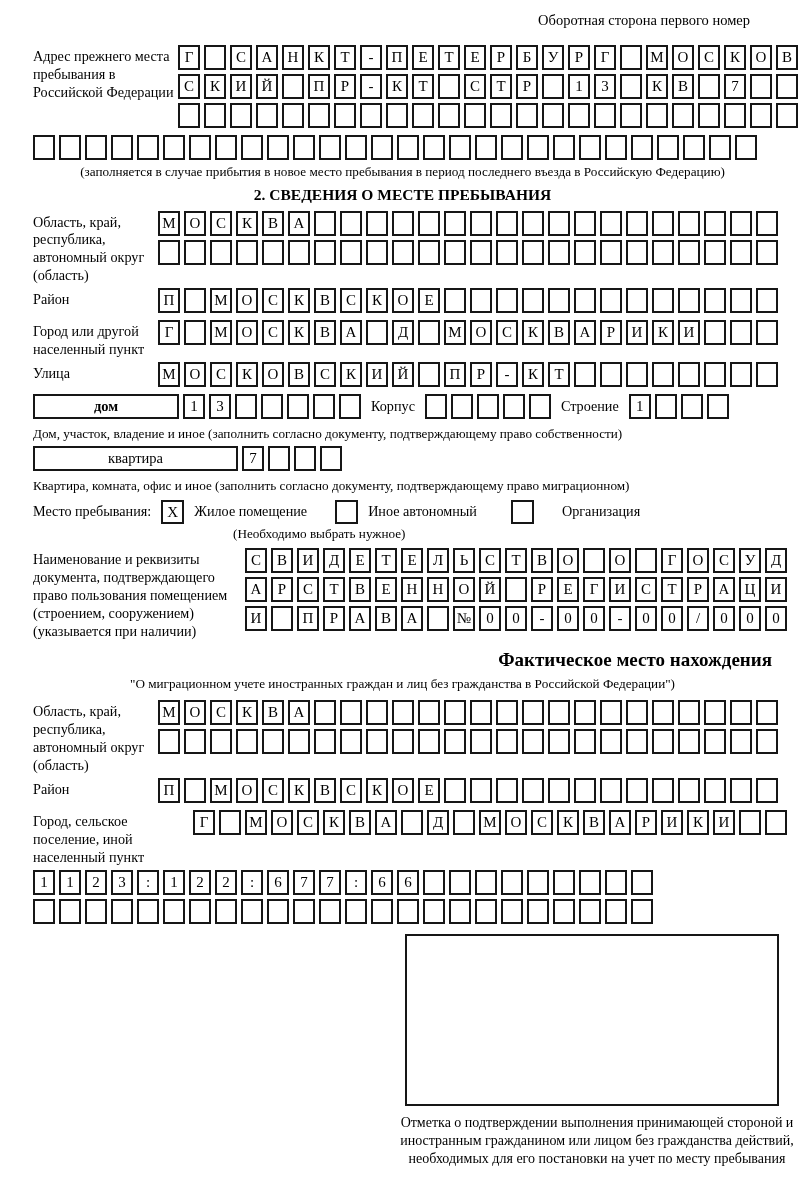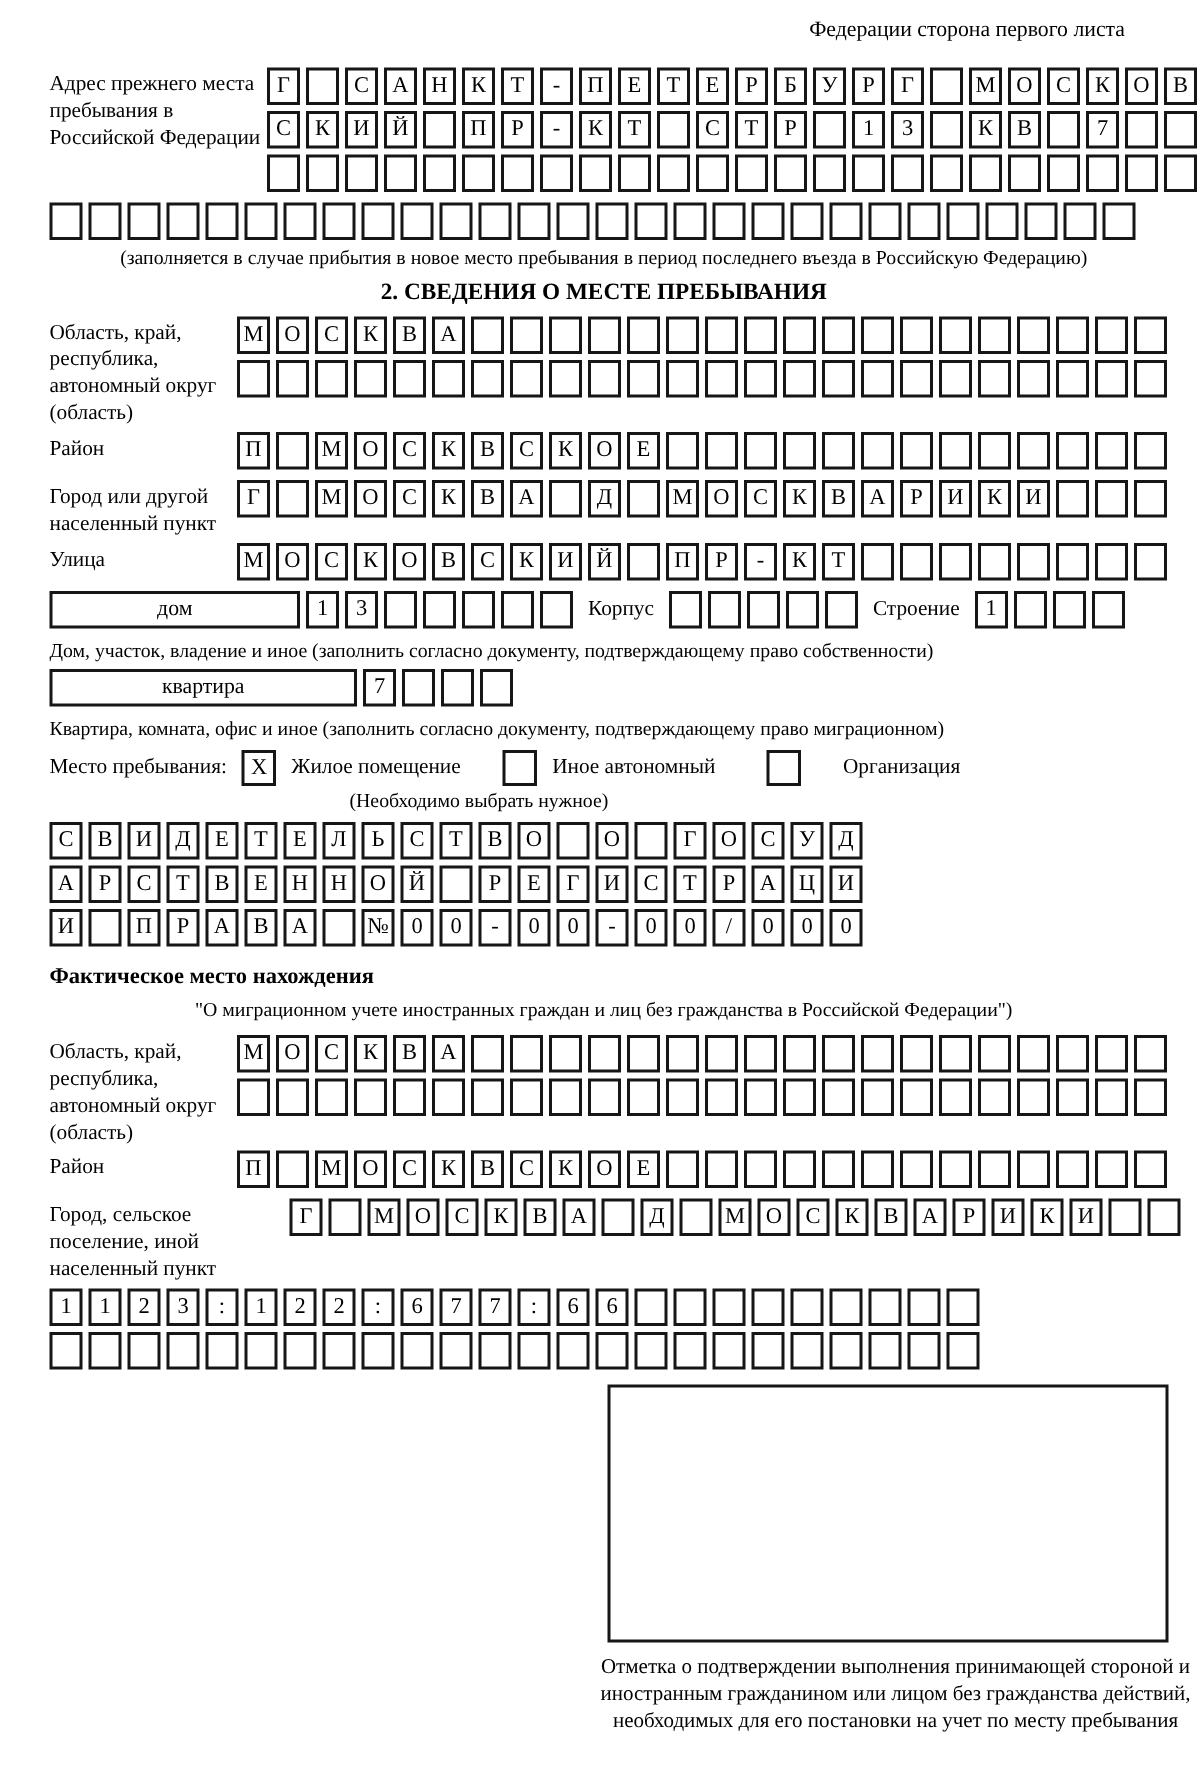--- a/index.html
+++ b/index.html
@@ -19,44 +19,44 @@
 
   .rows { flex: 1; }
   .cellrow { display: flex; gap: 4px; margin-bottom: 4px; }
   .cell { flex: none; width: 22px; height: 25px; border: 2px solid #161616;
           font-size: 15px; line-height: 21px; text-align: center; background: #fff; }
 
   .note { font-size: 13.2px; line-height: 1.25; margin-bottom: 4px; }
   .center { text-align: center; }
 
   .title { text-align: center; font-weight: bold; font-size: 15.5px; margin: 5px 0 7px 0; }
-  .subtitle { text-align: left; font-weight: bold; font-size: 15px; margin: 8px 0 5px 0; }
+  .subtitle { text-align: right; font-weight: bold; font-size: 19px; margin: 8px 0 5px 0; }
 
   .domrow { display: flex; align-items: flex-start; gap: 4px; margin-bottom: 3px; }
   .widebox { flex: none; height: 25px; border: 2px solid #161616; text-align: center;
              font-size: 14.5px; line-height: 21px; }
-  .wb-dom { width: 167px; }
+  .wb-dom { width: 146px; font-weight: bold; }
   .wb-kv  { width: 205px; }
   .inl-label { flex: none; font-size: 14.2px; line-height: 25px; padding: 0 6px; }
 
   .stayrow { display: flex; align-items: center; margin: 5px 0 2px 0; font-size: 14.2px; }
   .checkbox { flex: none; width: 23px; height: 24px; border: 2px solid #161616;
               text-align: center; font-size: 15px; line-height: 20px; margin: 0 10px; }
   .stay-note { margin-left: 200px; margin-bottom: 6px; }
 
   .confirm-wrap { margin-left: 358px; margin-top: 6px; width: 412px; }
   .confirm-box { width: 374px; height: 172px; border: 2px solid #161616; margin-left: 14px; margin-bottom: 8px; }
   .confirm-caption { width: 412px; text-align: center; font-size: 14px; line-height: 1.3; }
 </style>
 </head>
 <body>
 
 <div class="page">
 
-  <div class="hdr-note">Федерации сторона первого листа</div>
+  <div class="hdr-note">Оборотная сторона первого номер</div>
 
   <div class="field">
     <div class="flabel w145">Адрес прежнего места пребывания в Российской Федерации</div>
     <div class="rows">
       <div class="cellrow">
           <span class="cell">Г</span>
           <span class="cell"></span>
           <span class="cell">С</span>
           <span class="cell">А</span>
           <span class="cell">Н</span>
@@ -367,20 +367,21 @@
     <span class="checkbox">X</span>
     <span>Жилое помещение</span>
     <span class="checkbox" style="margin-left:28px"></span>
     <span>Иное автономный</span>
     <span class="checkbox" style="margin-left:34px"></span>
     <span style="margin-left:18px">Организация</span>
   </div>
   <div class="note stay-note">(Необходимо выбрать нужное)</div>
 
   <div class="field">
+    <div class="flabel w210">Наименование и реквизиты документа, подтверждающего право пользования помещением (строением, сооружением) (указывается при наличии)</div>
     <div class="rows">
       <div class="cellrow">
           <span class="cell">С</span>
           <span class="cell">В</span>
           <span class="cell">И</span>
           <span class="cell">Д</span>
           <span class="cell">Е</span>
           <span class="cell">Т</span>
           <span class="cell">Е</span>
           <span class="cell">Л</span>

